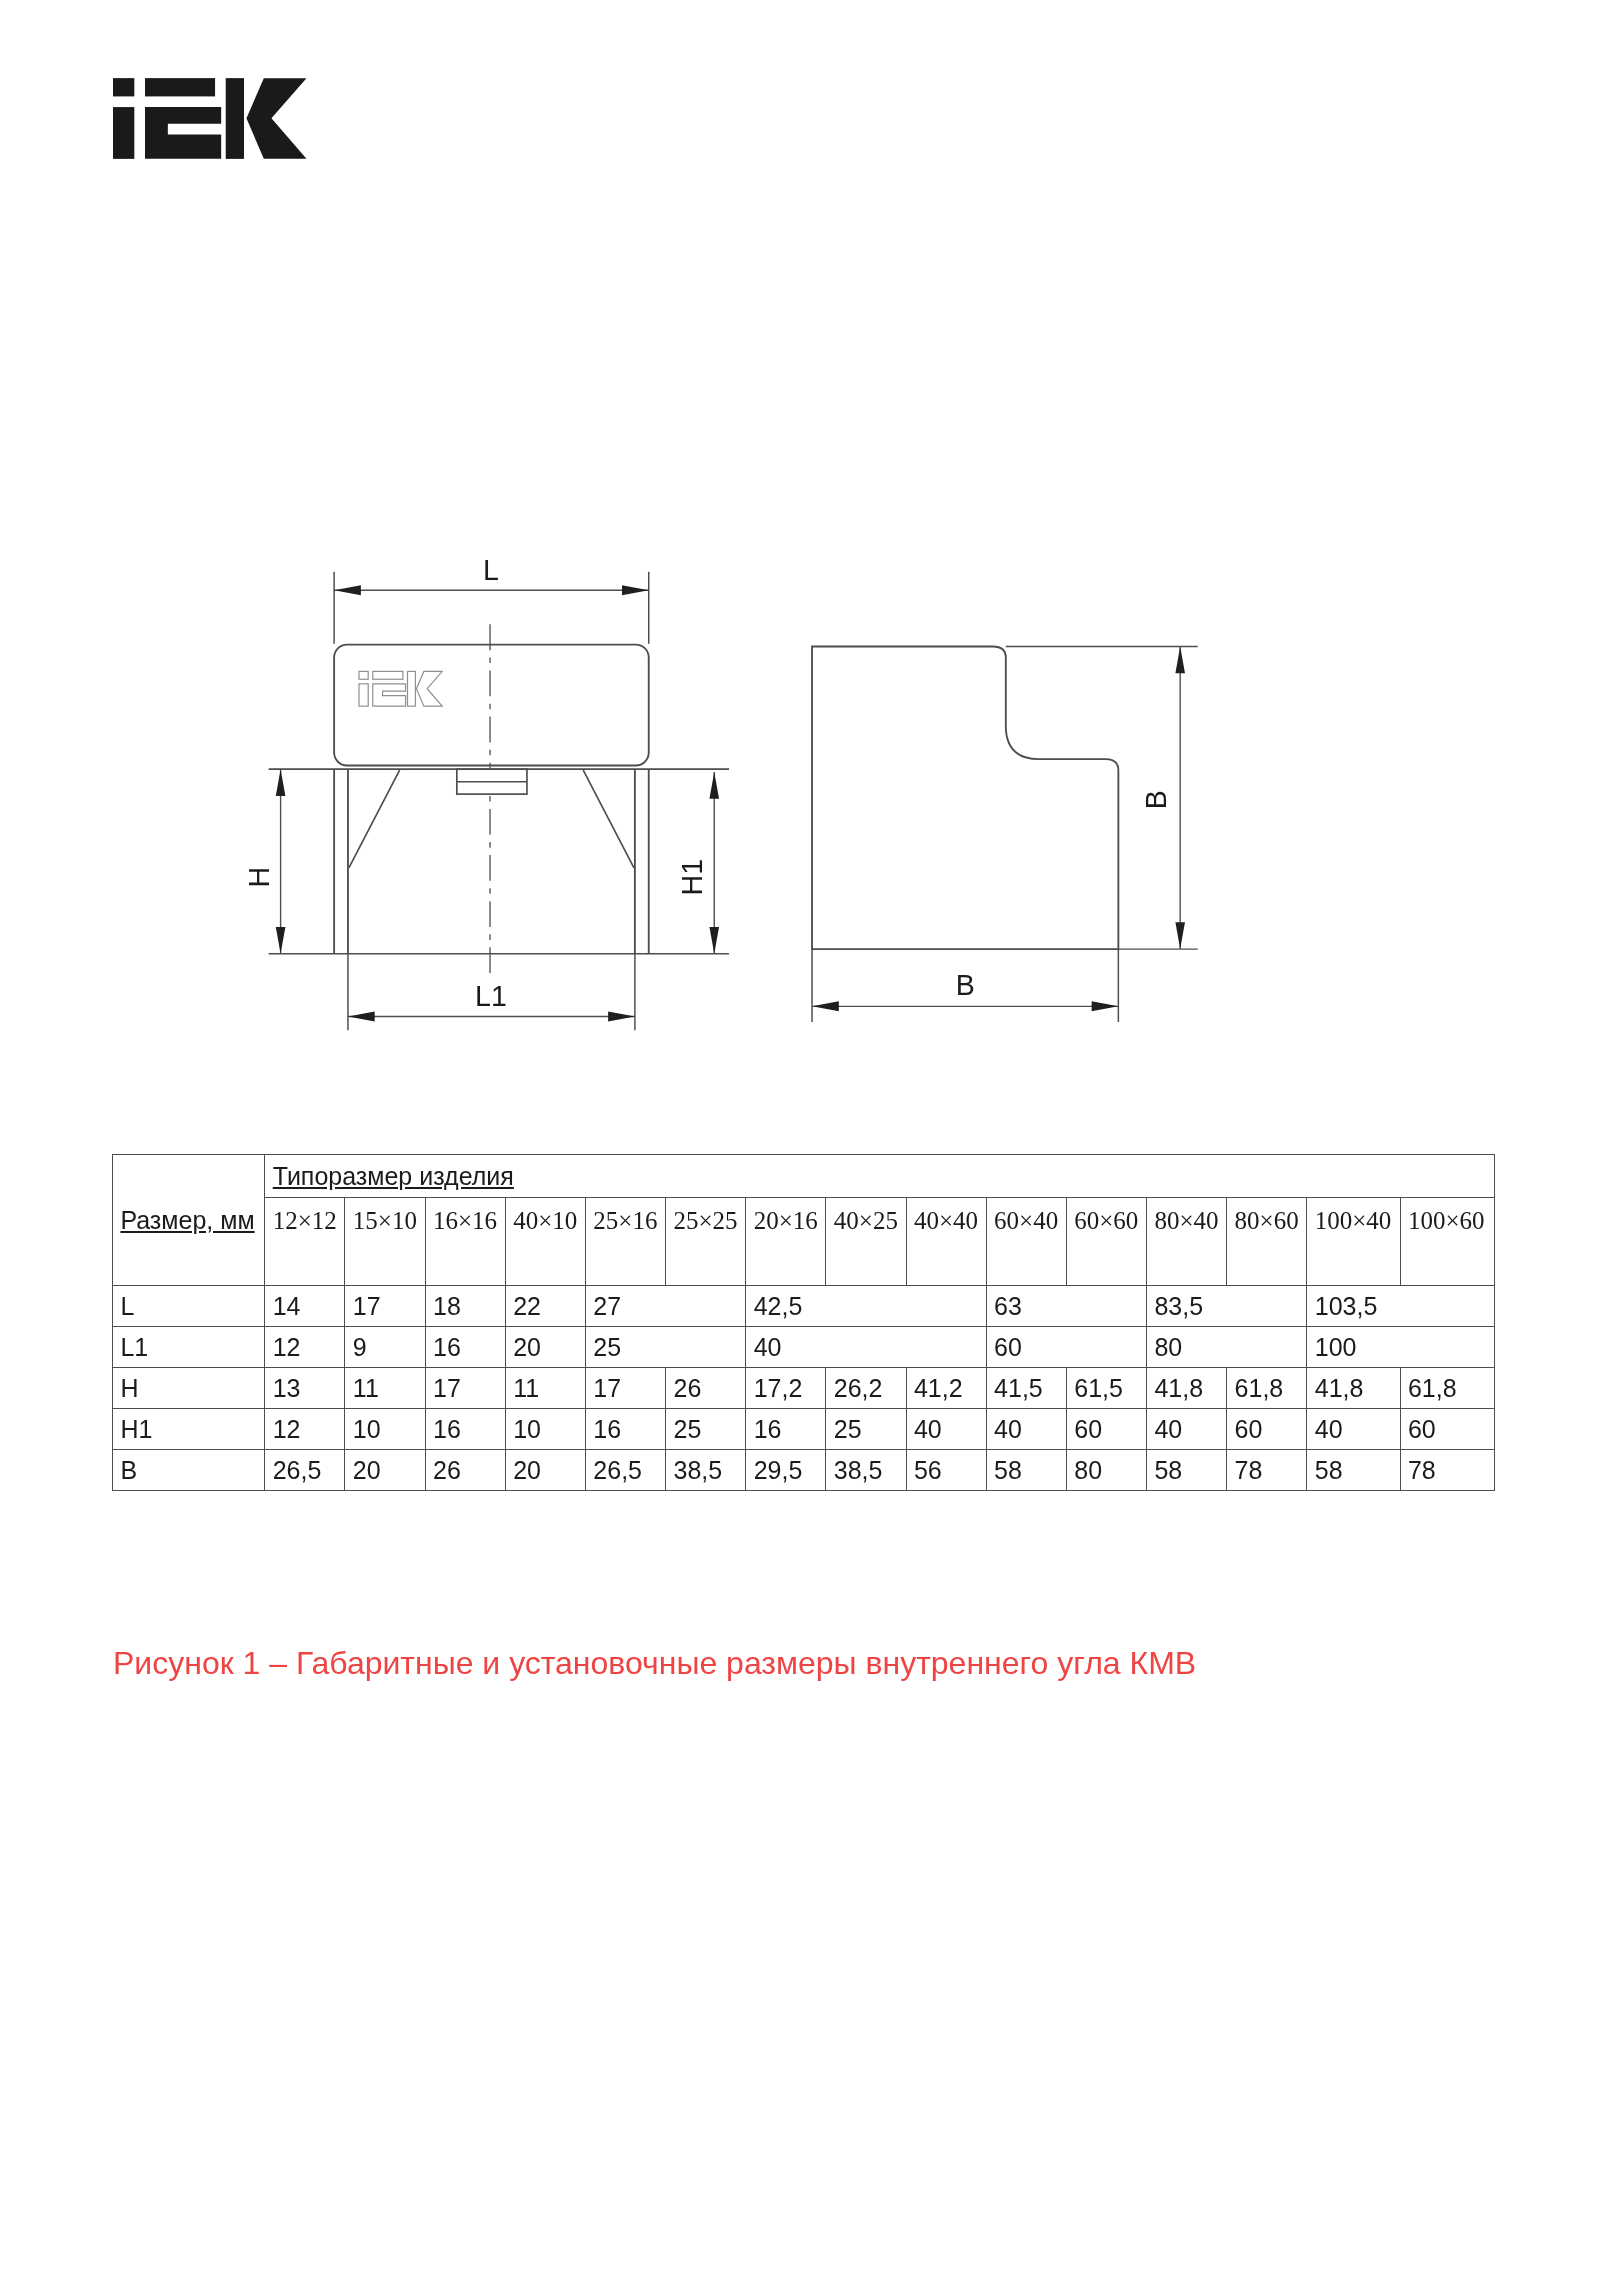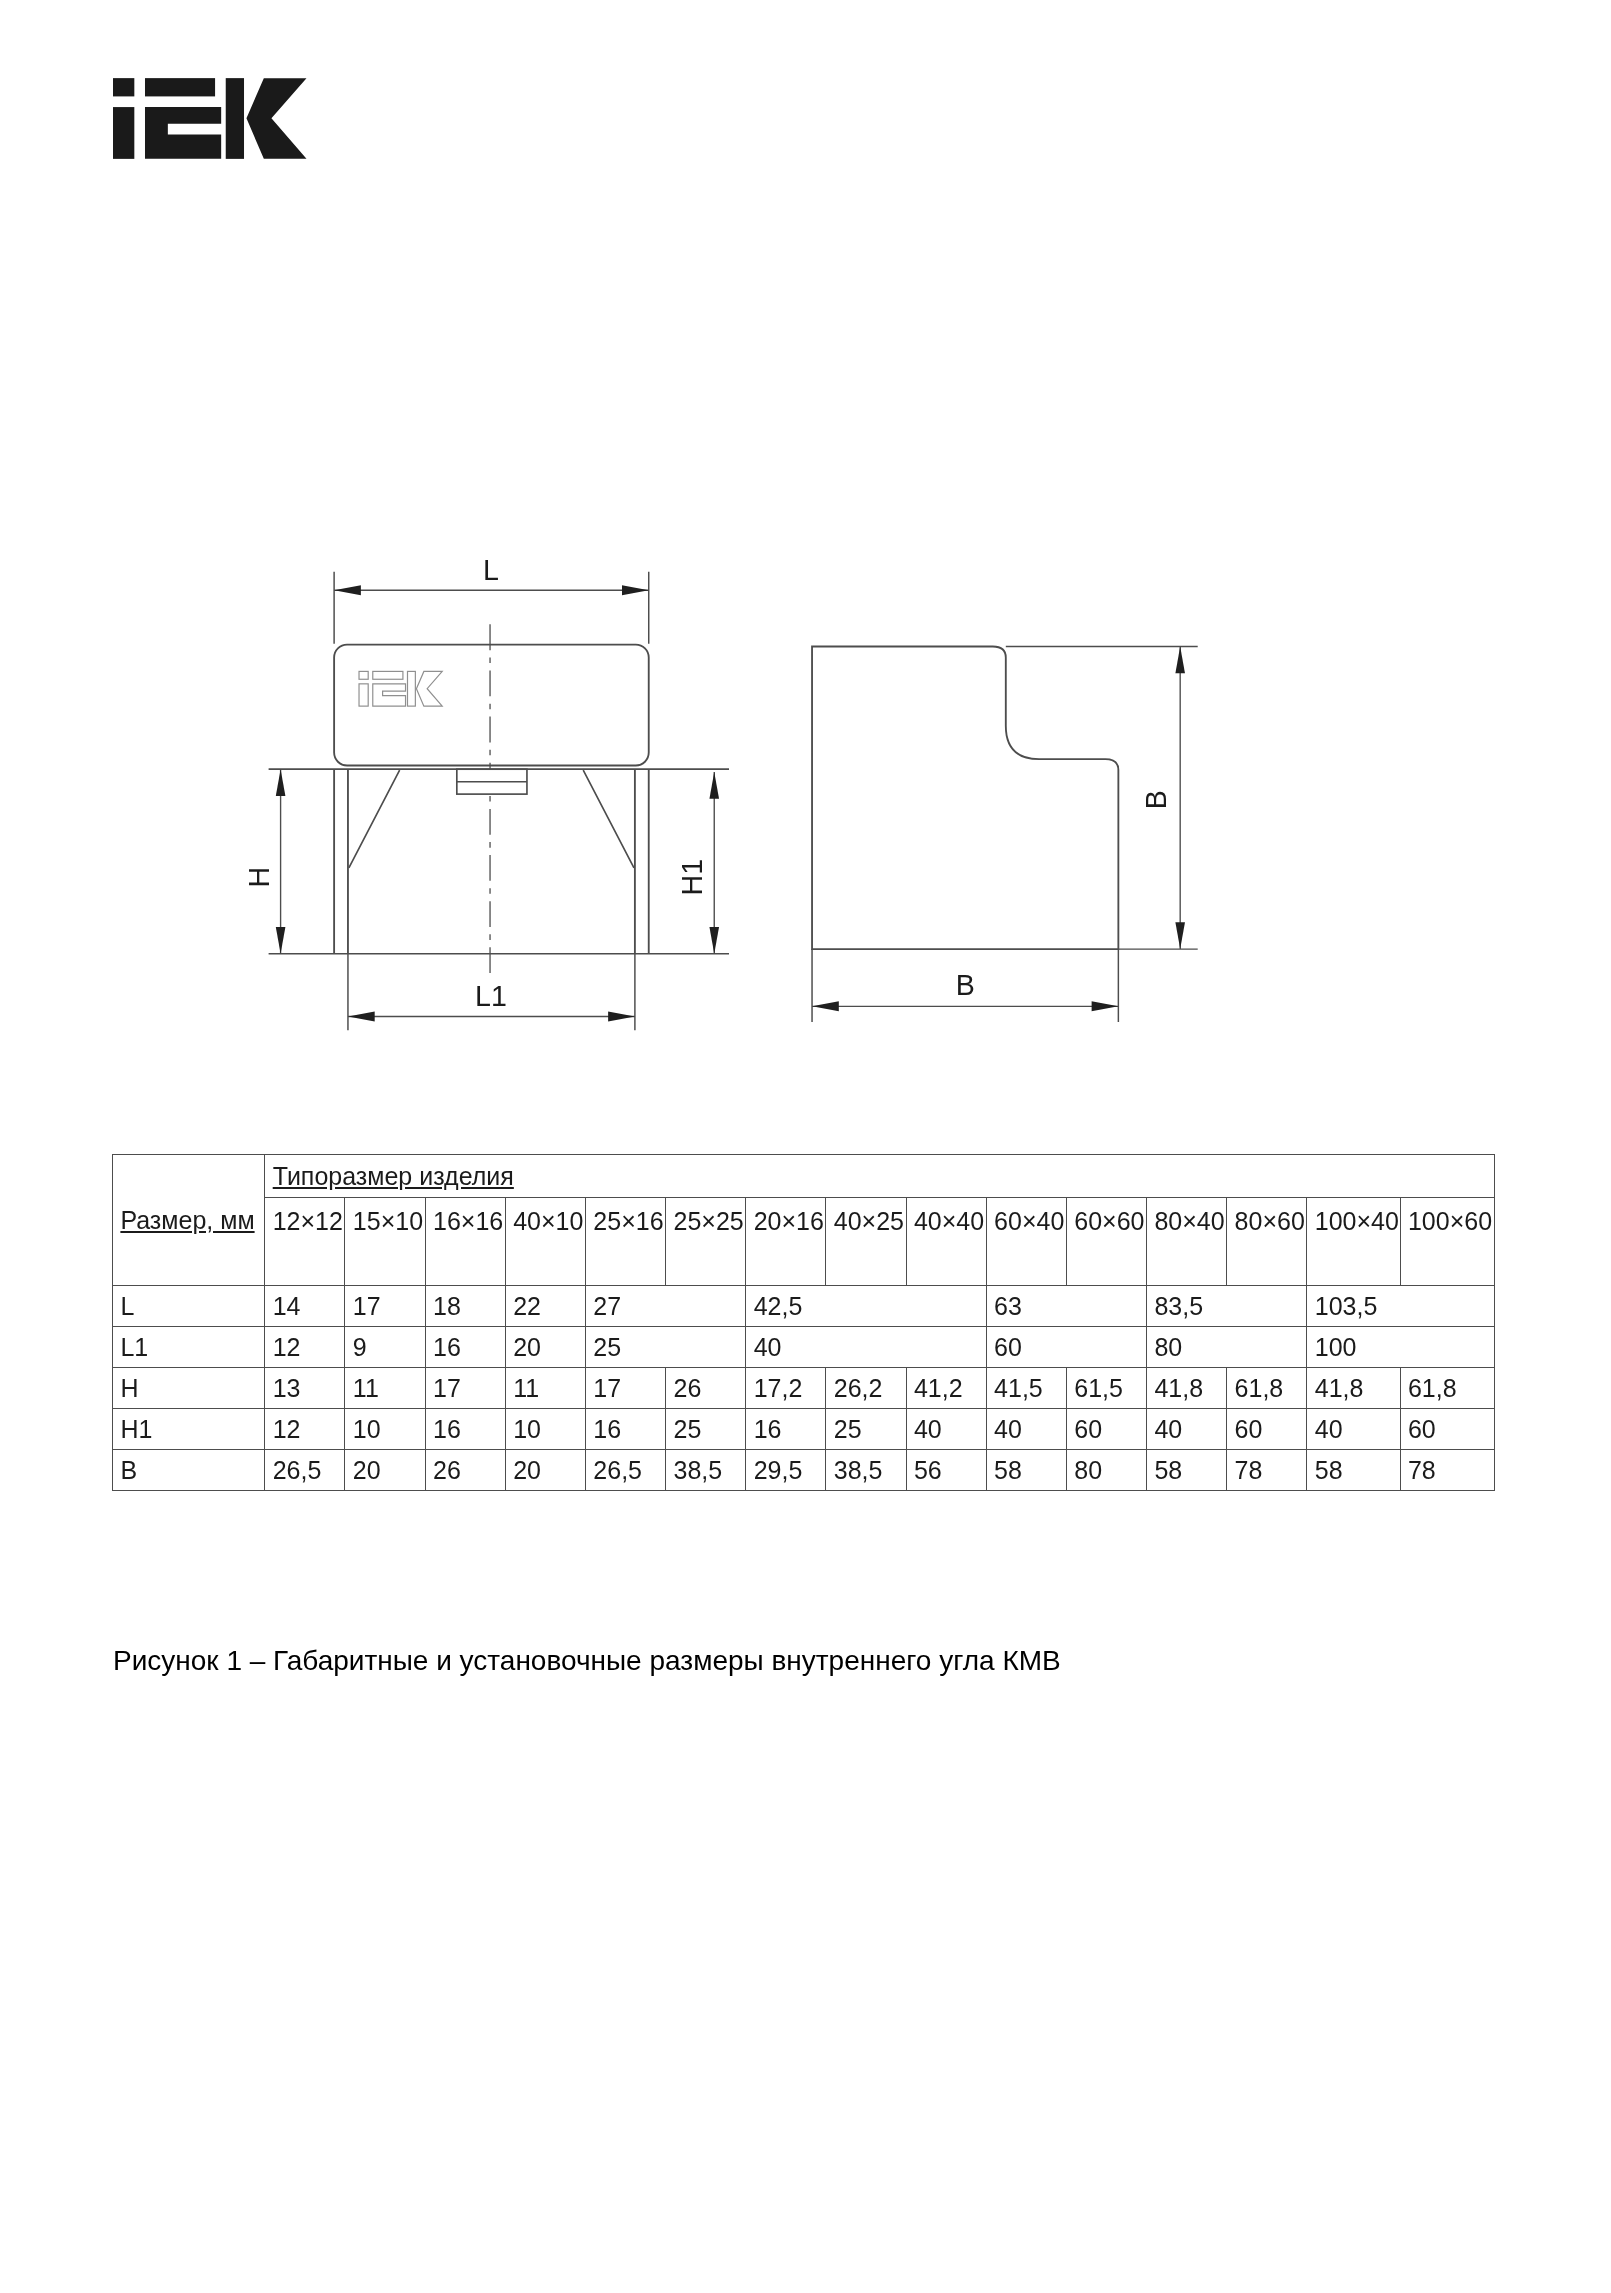--- a/index.html
+++ b/index.html
@@ -15,23 +15,23 @@
     position:absolute;left:112px;top:1154px;width:1383px;
     border-collapse:collapse;table-layout:fixed;
     font-size:25px;color:#1b1b1b;
   }
   .spec-table th,.spec-table td{
     border:0.9px solid #4d4d4d;font-weight:normal;text-align:left;
     padding:0 0 0 7.4px;overflow:hidden;white-space:nowrap;
   }
   .group-row th{height:42px;vertical-align:middle;text-decoration:underline;}
   .corner-th{vertical-align:top;padding-top:8.3px;margin-top:37px;}
-  .size-row th{height:78px;vertical-align:top;padding-top:9.2px;}
+  .size-row th{height:78px;vertical-align:top;padding-top:9.2px;font-family:Liberation Serif, serif;}
   .spec-table tbody th,.spec-table tbody td{height:40px;vertical-align:middle;}
-  .caption{position:absolute;left:113px;top:1645px;font-size:28px;color:#000000;}
+  .caption{position:absolute;left:113px;top:1645px;font-size:32px;color:#ef4444;}
 </style>
 </head>
 <body>
 
 <div class="page">
 
   <svg class="brand-logo" viewBox="0 0 640 265">
     <defs>
       <g id="iekLogo">
         <rect x="0" y="0" width="70" height="60"></rect>

